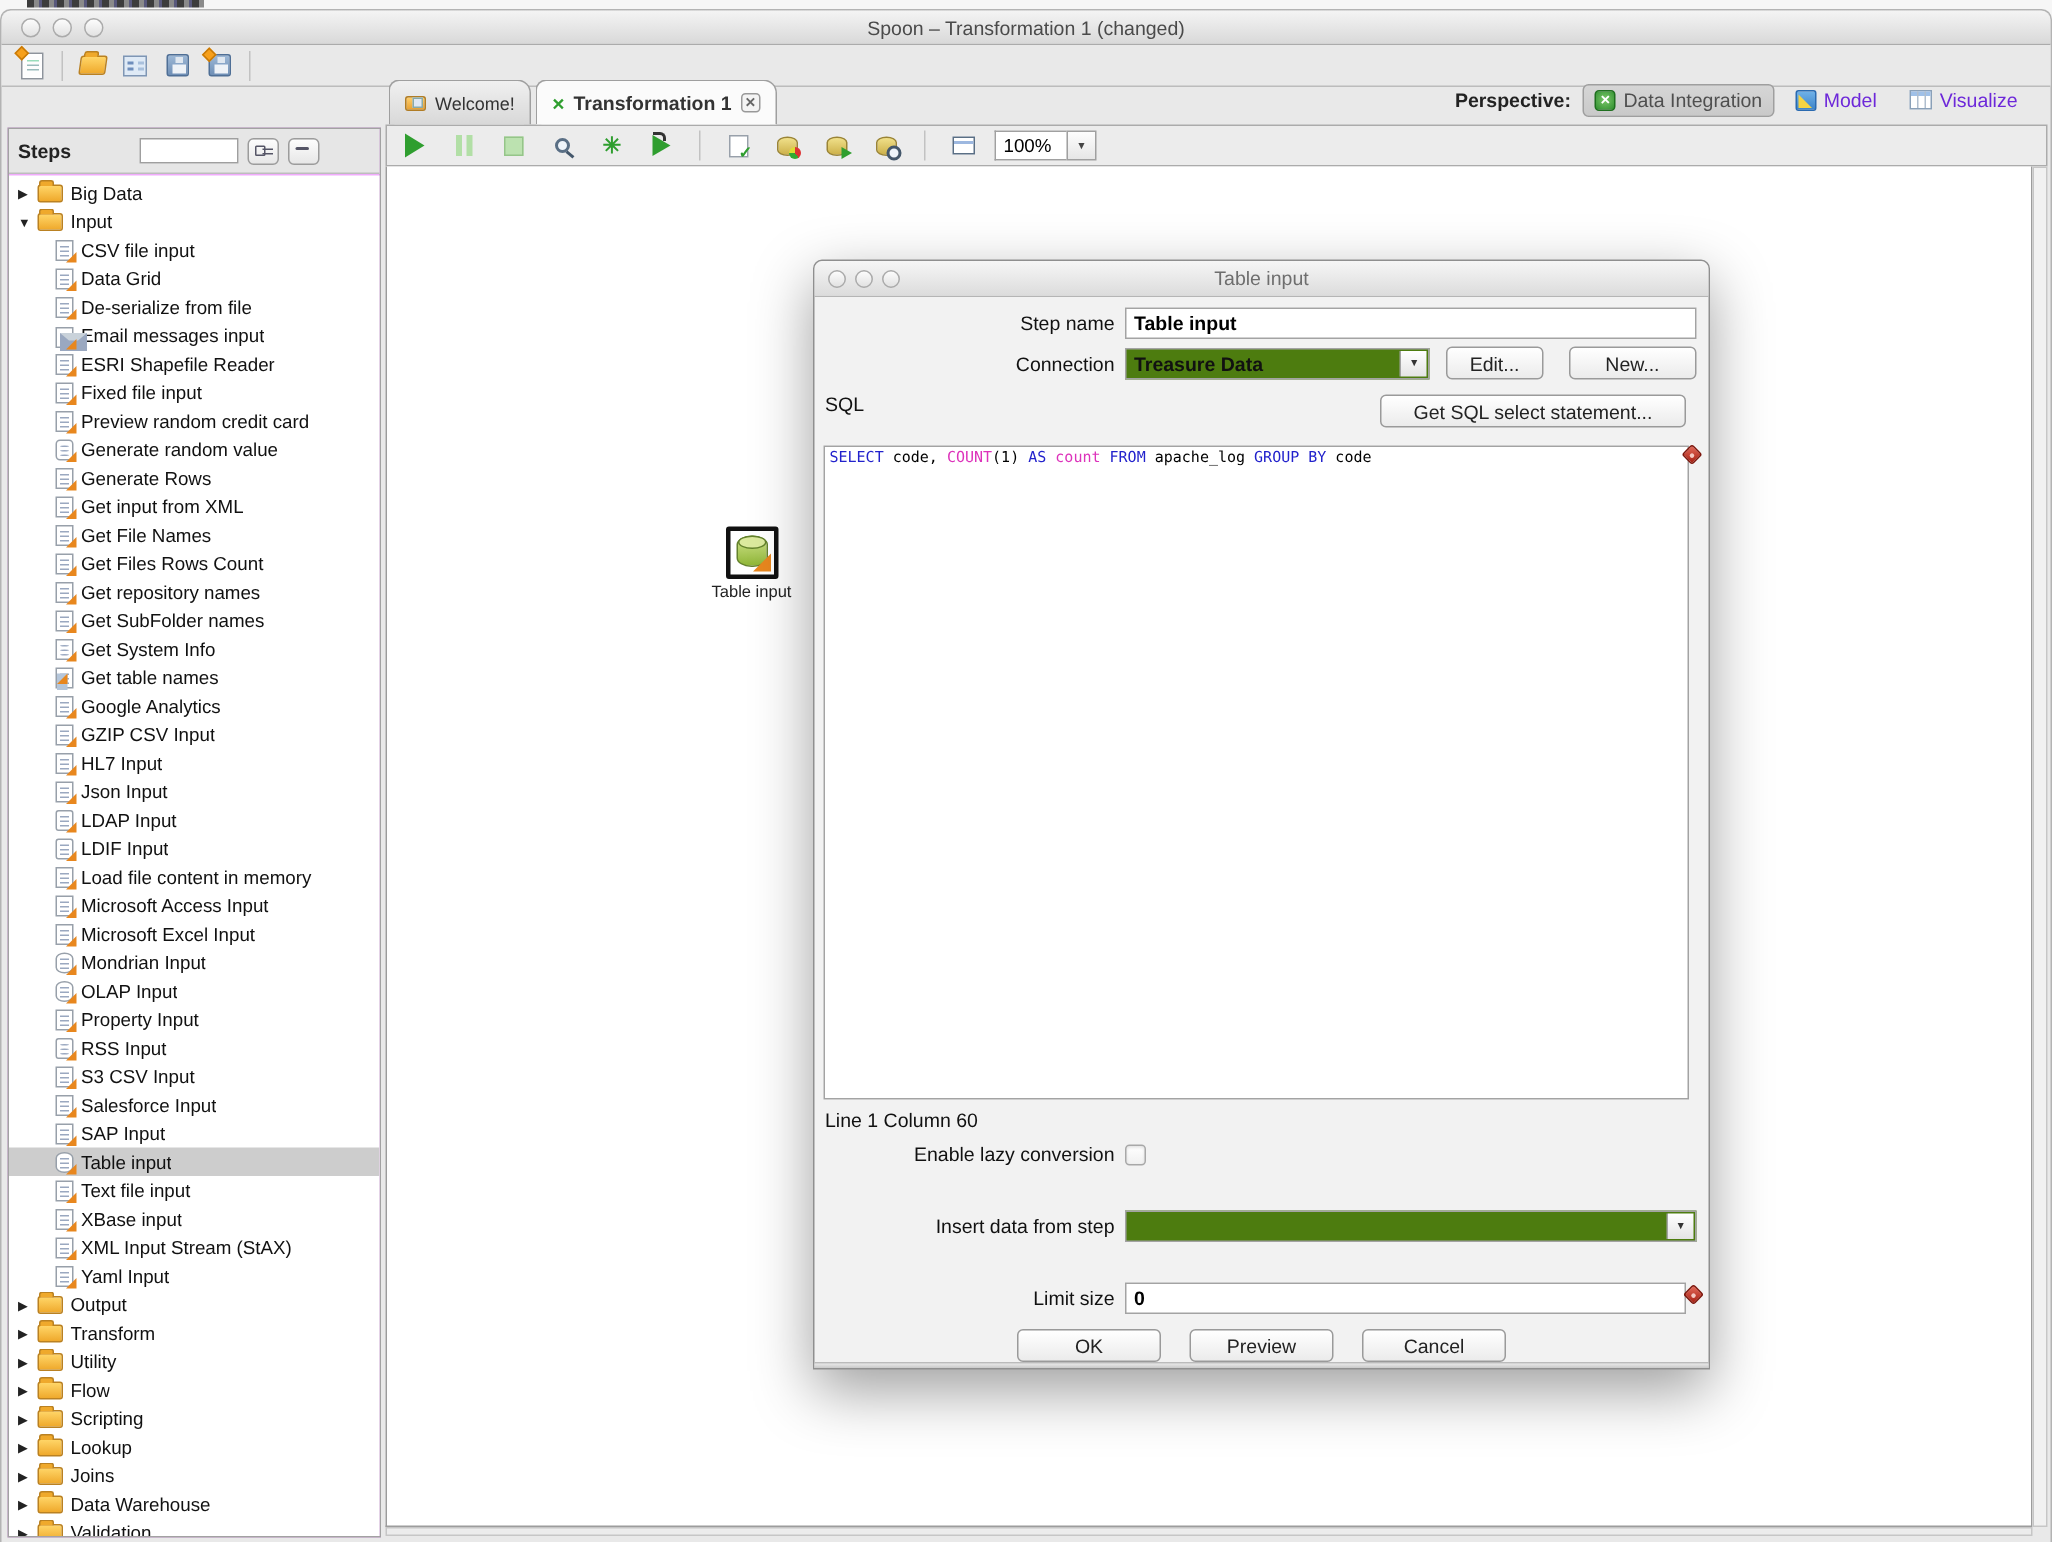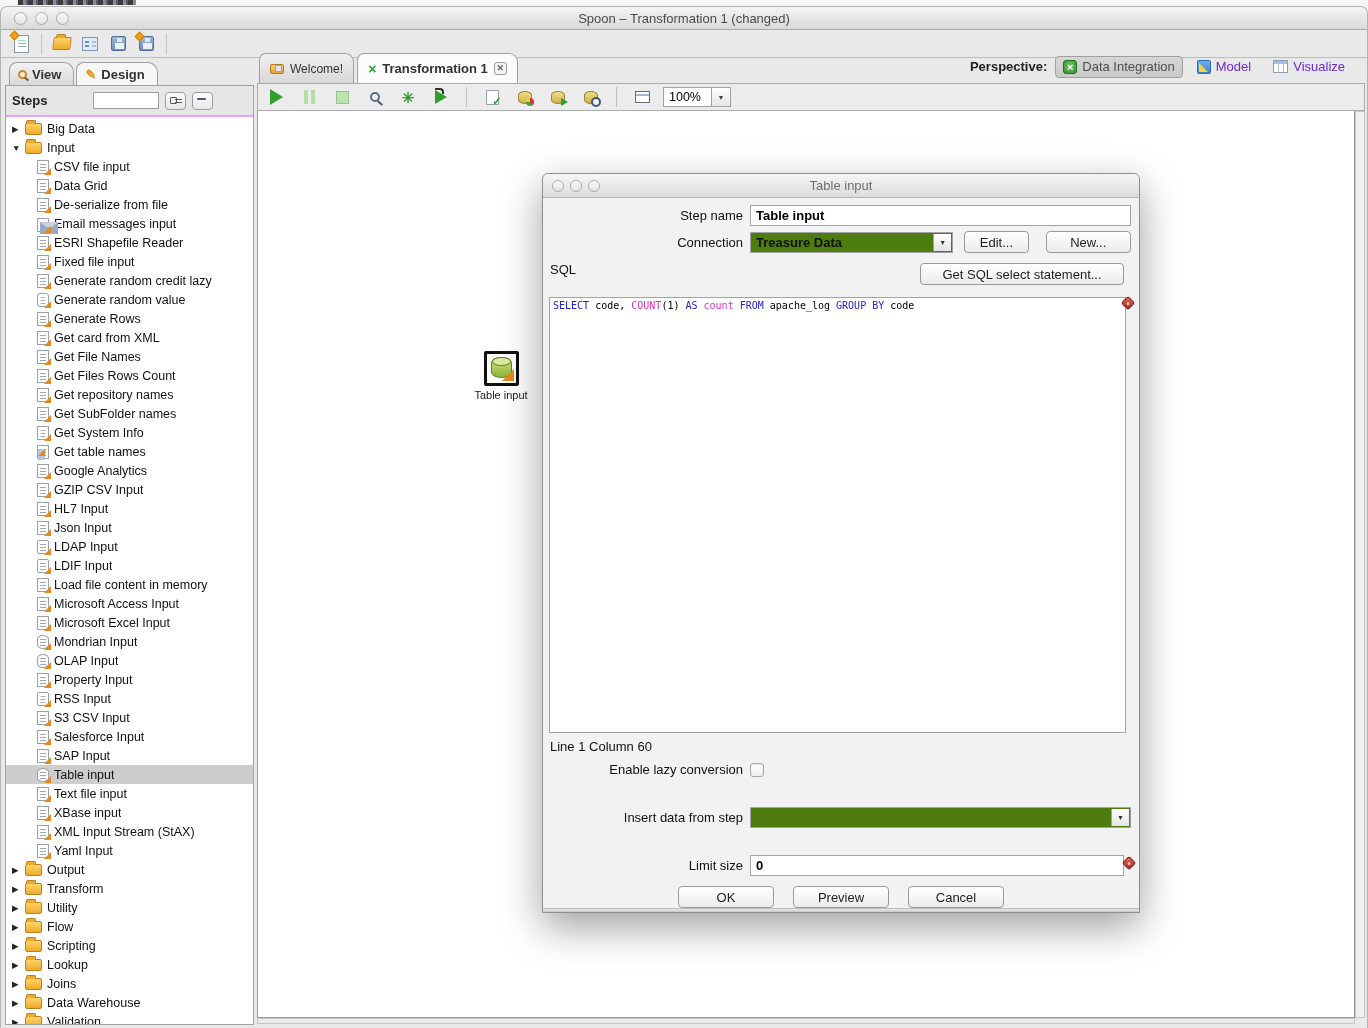--- a/index.html
+++ b/index.html
@@ -230,30 +230,20 @@
           </button>
           <button data-name="perspective-visualize-button" class="pbtn">
             <span data-name="visualize-icon" class="i-viz"></span>
             <span data-name="perspective-button-label">Visualize</span>
           </button>
         </span>
     </div>
   </div>
 
   <div class="left-panel" data-name="left-panel">
-    <div class="ltabs" data-name="left-tabbar">
-        <div data-name="tab-view" class="ltab">
-          <span data-name="view-magnifier-icon" class="i-mag"></span>
-          <span data-name="tab-label">View</span>
-        </div>
-        <div data-name="tab-design" class="ltab active">
-          <span data-name="design-pencil-icon" class="i-pencil">✎</span>
-          <span data-name="tab-label">Design</span>
-        </div>
-      </div>
     <div class="panel-box" data-name="steps-panel">
       <div class="steps-row" data-name="steps-header">
         <span class="steps-label" data-name="steps-label">Steps</span>
         <input class="steps-search" data-name="steps-search-input" value="" style="">
         <span class="mini-btn" data-name="expand-all-button" title=""></span>
         <span class="mini-btn collapse" data-name="collapse-all-button"></span>
       </div>
       <div class="tree" data-name="steps-tree">
           <div data-name="tree-folder-big-data" class="trow folder">
             <span data-name="disclosure-right-icon" class="arrow">▶</span>
@@ -284,33 +274,33 @@
           <div data-name="tree-item-esri-shapefile-reader" class="trow item">
             <span data-name="esri-shapefile-reader-icon" class="ticon doc"></span>
             <span data-name="tree-item-label" class="tlabel">ESRI Shapefile Reader</span>
           </div>
           <div data-name="tree-item-fixed-file-input" class="trow item">
             <span data-name="fixed-file-input-icon" class="ticon doc"></span>
             <span data-name="tree-item-label" class="tlabel">Fixed file input</span>
           </div>
           <div data-name="tree-item-generate-random-credit-card" class="trow item">
             <span data-name="generate-random-credit-card-icon" class="ticon doc"></span>
-            <span data-name="tree-item-label" class="tlabel">Generate random credit lazy</span>
+            <span data-name="tree-item-label" class="tlabel">Preview random credit card</span>
           </div>
           <div data-name="tree-item-generate-random-value" class="trow item">
             <span data-name="generate-random-value-icon" class="ticon doc"></span>
             <span data-name="tree-item-label" class="tlabel">Generate random value</span>
           </div>
           <div data-name="tree-item-generate-rows" class="trow item">
             <span data-name="generate-rows-icon" class="ticon doc"></span>
             <span data-name="tree-item-label" class="tlabel">Generate Rows</span>
           </div>
           <div data-name="tree-item-get-data-from-xml" class="trow item">
             <span data-name="get-data-from-xml-icon" class="ticon doc"></span>
-            <span data-name="tree-item-label" class="tlabel">Get card from XML</span>
+            <span data-name="tree-item-label" class="tlabel">Get input from XML</span>
           </div>
           <div data-name="tree-item-get-file-names" class="trow item">
             <span data-name="get-file-names-icon" class="ticon doc"></span>
             <span data-name="tree-item-label" class="tlabel">Get File Names</span>
           </div>
           <div data-name="tree-item-get-files-rows-count" class="trow item">
             <span data-name="get-files-rows-count-icon" class="ticon doc"></span>
             <span data-name="tree-item-label" class="tlabel">Get Files Rows Count</span>
           </div>
           <div data-name="tree-item-get-repository-names" class="trow item">

